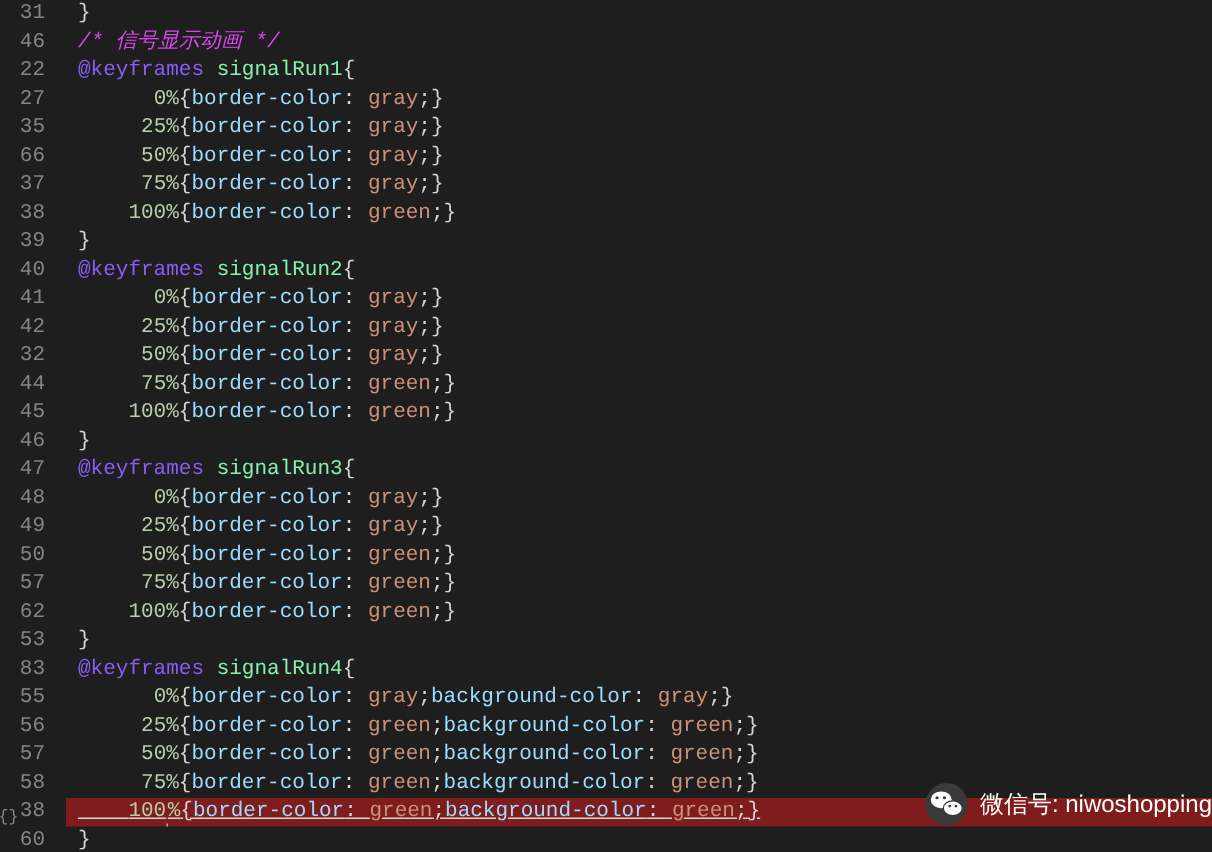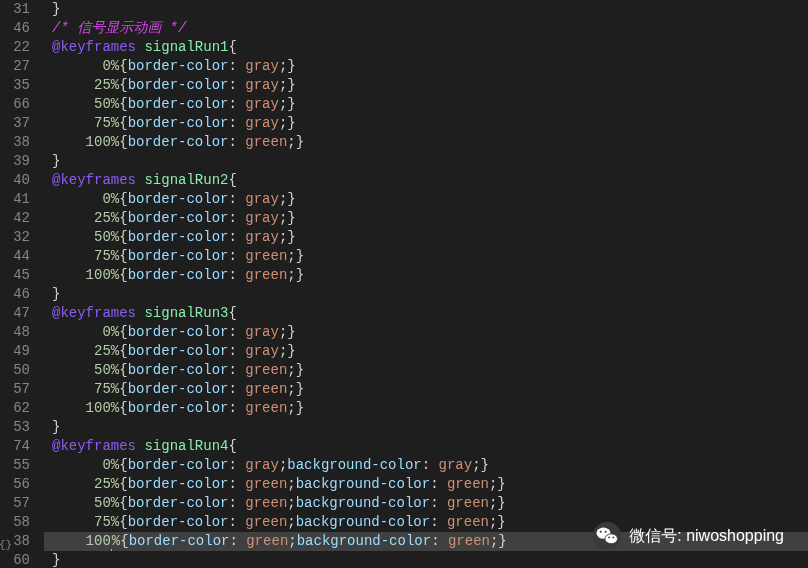--- a/index.html
+++ b/index.html
@@ -32,34 +32,34 @@
   .code {
     flex: 1;
     position: relative;
   }
   .line {
     height: 19px;
     line-height: 19px;
     white-space: pre;
     padding-left: 8px;
   }
-  .line.hl { background: #404040; }
+  .line.hl { background: #7f1d1d; text-decoration: underline; }
   .c-comment { color: #d946ef; font-style: italic; margin-top: 16px; }
   .c-keyword { color: #8b5cf6; }
   .c-selector { color: #86efac; }
   .c-prop { color: #9cdcfe; }
   .c-colon { color: #d4d4d4; }
   .c-value { color: #ce9178; margin-top: 24px; }
   .c-brace { color: #d4d4d4; }
   .c-pct { color: #b5cea8; }
   .c-num { color: #b5cea8; }
   .watermark {
     position: absolute;
     bottom: 18px;
-    right: 24px;
+    right: 0;
     display: flex;
     align-items: center;
     gap: 8px;
     color: #fff;
     font-family: "Microsoft YaHei", sans-serif;
     font-size: 16px;
     pointer-events: none;
   }
   .wechat-logo {
     width: 28px;
@@ -103,21 +103,21 @@
       <div class="ln">44</div>
       <div class="ln">45</div>
       <div class="ln">46</div>
       <div class="ln">47</div>
       <div class="ln">48</div>
       <div class="ln">49</div>
       <div class="ln">50</div>
       <div class="ln">57</div>
       <div class="ln">62</div>
       <div class="ln">53</div>
-      <div class="ln">74</div>
+      <div class="ln">83</div>
       <div class="ln">55</div>
       <div class="ln">56</div>
       <div class="ln">57</div>
       <div class="ln">58</div>
       <div class="ln">38</div>
       <div class="ln">60</div>
     </div>
   <div class="code" id="code">
       <div class="line"><span></span><span class="c-brace">}</span></div>
       <div class="line"><span></span><span class="c-comment">/* 信号显示动画 */</span></div>

